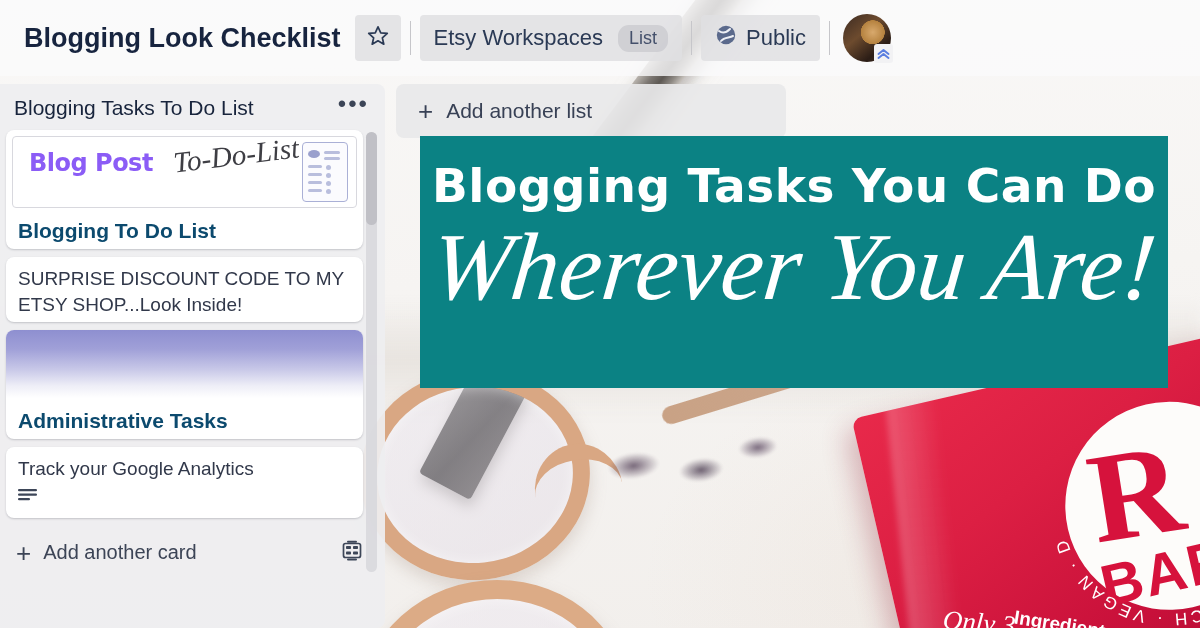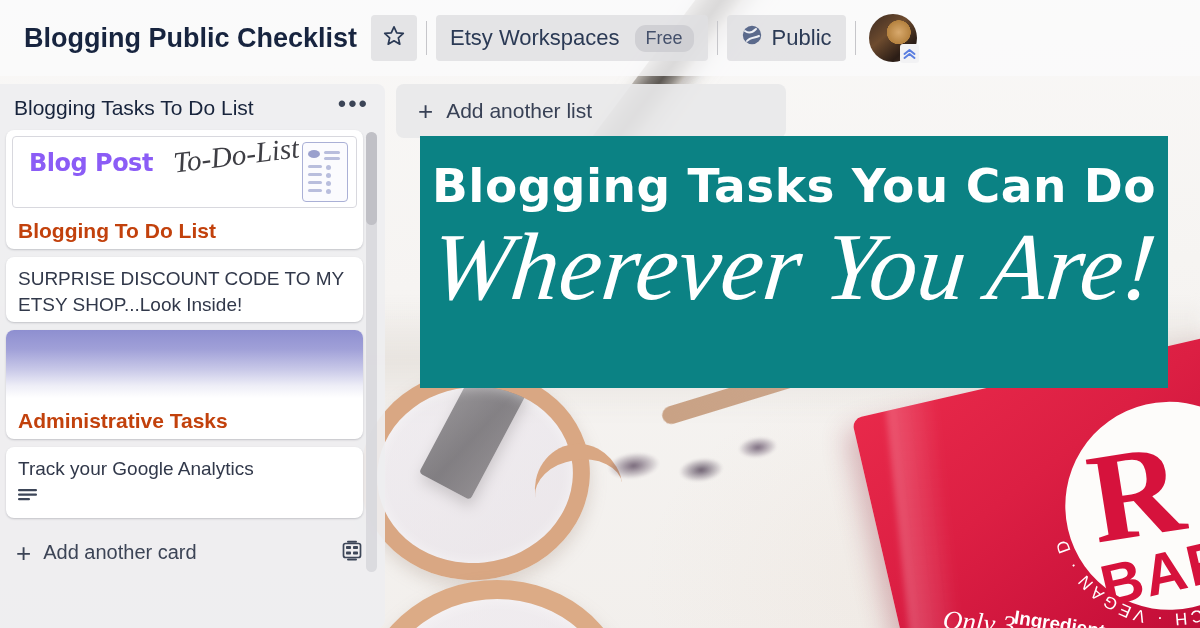--- a/index.html
+++ b/index.html
@@ -249,21 +249,21 @@
     position: absolute; right: 8px; top: 5px; width: 44px; height: 58px;
     border: 1.5px solid #aab0d6; border-radius: 4px; background: #fbfbfe;
   }
   .cover-doc i {
     position: absolute; left: 5px; height: 3px; background: #b9bedd; border-radius: 2px;
   }
   .card-title {
     font-size: 19px; color: #31384a; line-height: 1.35;
     padding: 9px 12px 4px 12px;
   }
-  .card-title.big { font-size: 21px; font-weight: bold; color: #c2410c; }
+  .card-title.big { font-size: 21px; font-weight: bold; color: #0c4a6e; }
   .card-badges {
     display: flex; align-items: center; gap: 7px;
     padding: 2px 12px 11px 12px;
     color: #5a6170; font-size: 16px;
   }
   .cover-gradient {
     height: 68px;
     background: linear-gradient(180deg, #8e8fd0 0%, #a0a0d8 28%, #c8c8e8 58%, #eeeef7 82%, #ffffff 100%);
   }
 
@@ -361,35 +361,35 @@
         <textPath href="#ringpath" startOffset="56%">SMALL BATCH · VEGAN · DAIRY FREE</textPath>
       </text>
     </svg>
     <div class="pkg-only">Only 3</div>
     <div class="pkg-ingr">Ingredients</div>
   </div>
 
   <div class="topbar">
 
 
-    <div class="tb-title">Blogging Public Checklist</div>
+    <div class="tb-title">Blogging Look Checklist</div>
 
     <div class="tb-icon-btn">
       <span>
         <svg width="24" height="24" viewBox="0 0 24 24">
             <path d="M12 2.8 l2.75 6.0 6.55.6 -4.95 4.4 1.45 6.4 -5.8-3.4 -5.8 3.4 1.45-6.4 -4.95-4.4 6.55-.6 z" fill="none" stroke="#2b3a55" stroke-width="1.7" stroke-linejoin="round"></path>
           </svg>
       </span>
     </div>
 
     <div class="divider"></div>
 
     <div class="tb-btn">
       <span>Etsy Workspaces</span>
-      <span class="badge-free">Free</span>
+      <span class="badge-free">List</span>
     </div>
 
     <div class="divider"></div>
 
     <div class="tb-btn">
       <span>
         <svg width="22" height="22" viewBox="0 0 22 22">
           <circle cx="11" cy="11" r="9.2" fill="#5b6a8c"></circle>
           <path d="M4 7 C8 10 12 8 15 5 M6 17 C9 13 14 14 18 12" stroke="#eef0f5" stroke-width="2" fill="none" stroke-linecap="round"></path>
         </svg>

